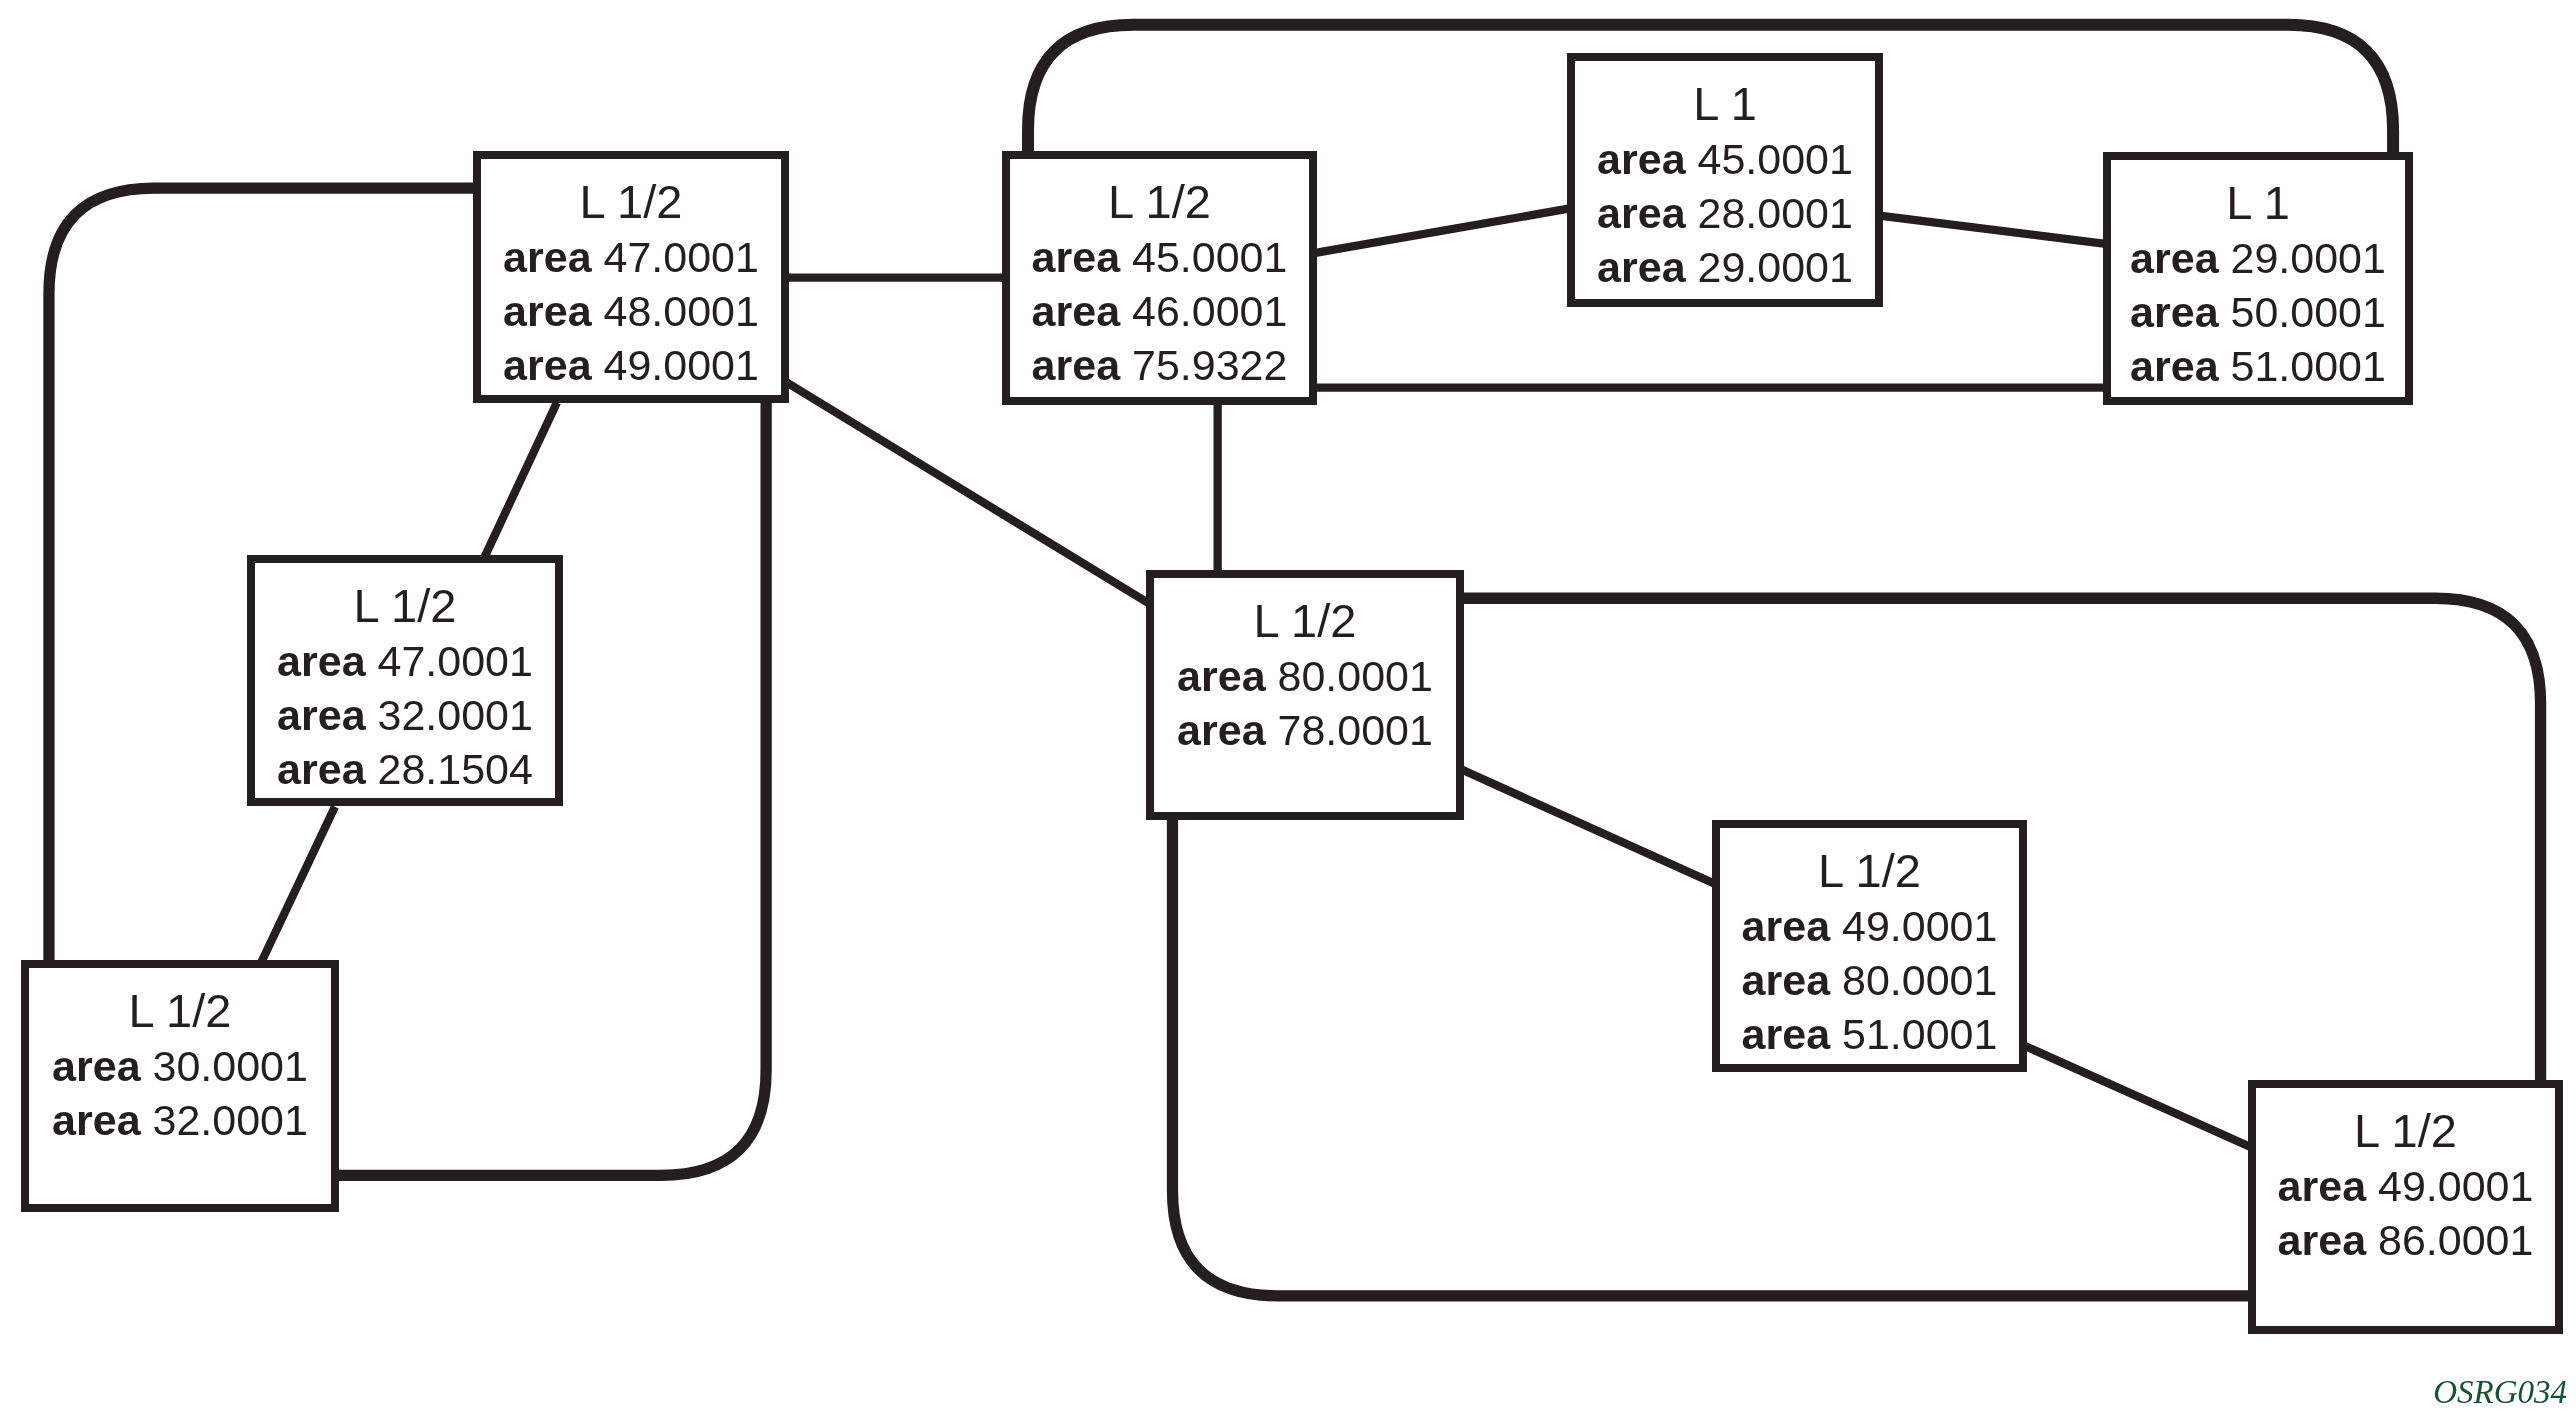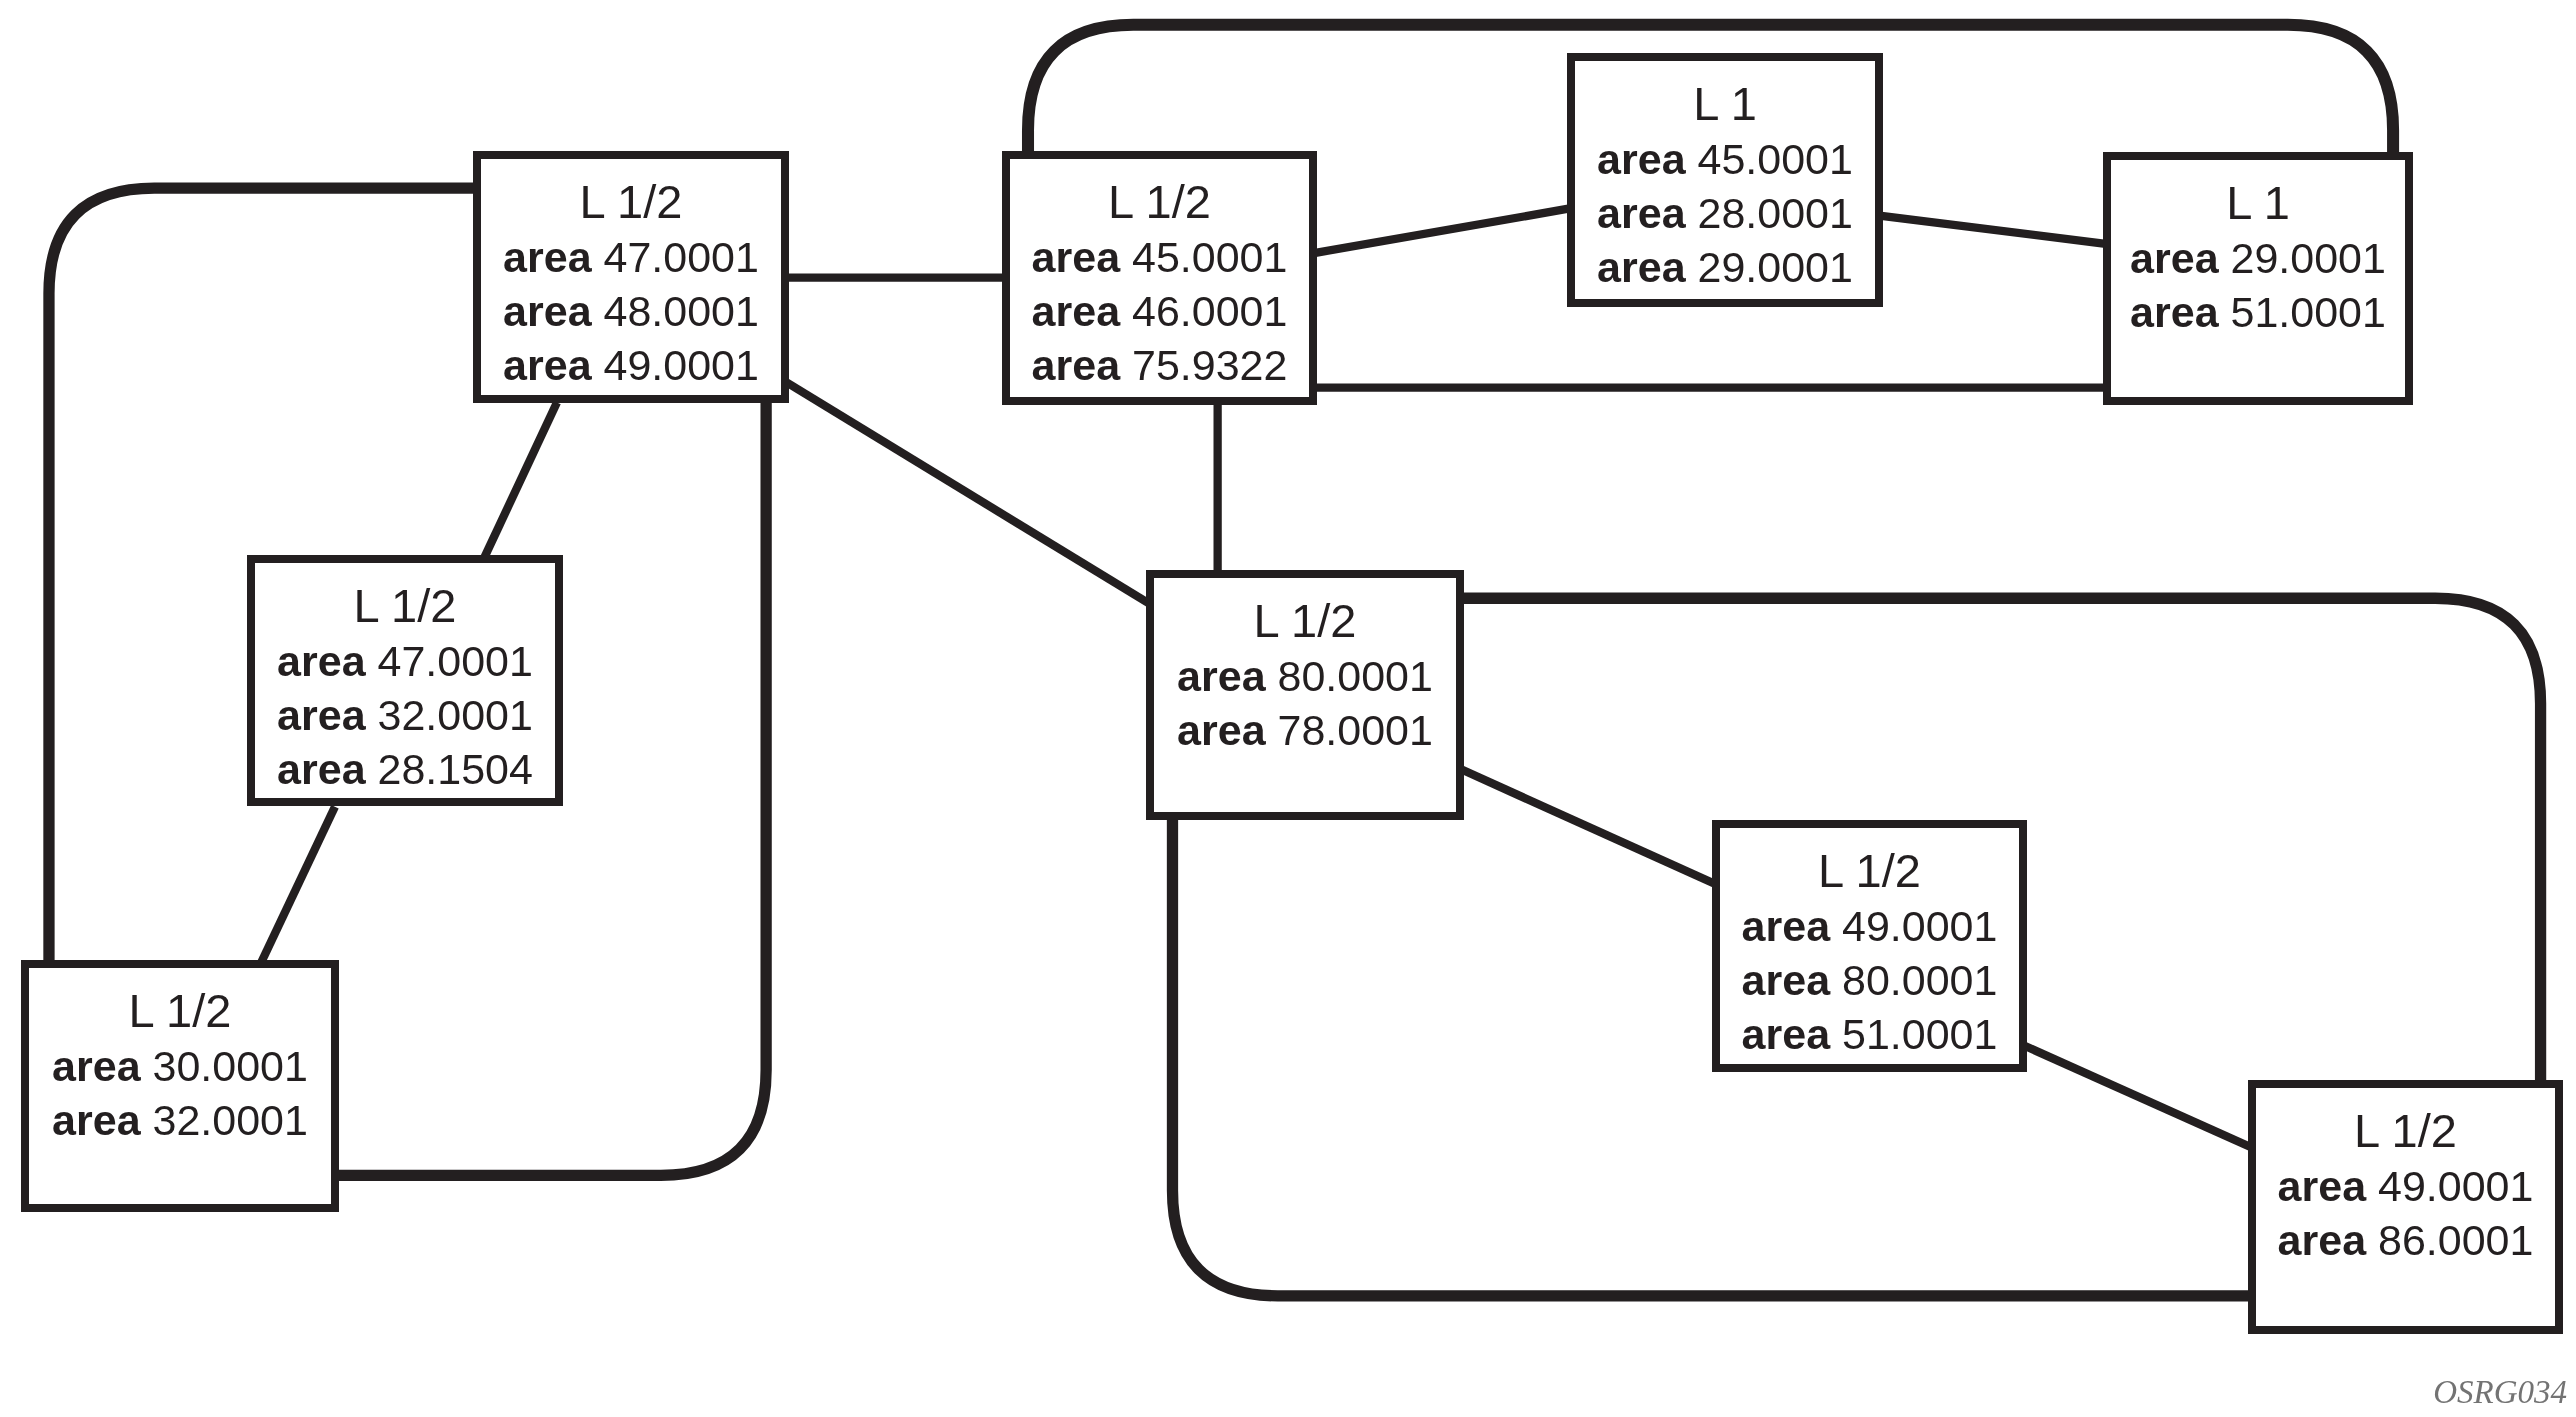--- a/index.html
+++ b/index.html
@@ -54,21 +54,21 @@
   #node-g { left: 1146px; top: 570px;  width: 318px; height: 250px; }
   #node-h { left: 1712px; top: 820px; width: 315px; height: 252px; }
   #node-i { left: 2248px; top: 1080px; width: 315px; height: 254px; }
   .footer-code {
     position: absolute;
     right: 9px;
     bottom: 6px;
     font-family: "Liberation Serif", serif;
     font-style: italic;
     font-size: 33px;
-    color: #737373;
+    color: #14532d;
   }
 </style>
 </head>
 <body>
 
 <div class="canvas">
 
   <svg class="links" viewBox="0 0 3423 1883" aria-hidden="true">
 
     <path class="thick" d="M 633 250 H 205 Q 65 250 65 390 V 1280"></path>
@@ -106,20 +106,21 @@
   <div class="node" id="node-c">
     <div class="node-title">L 1</div>
     <div class="node-area"><b>area</b> <span>45.0001</span></div>
     <div class="node-area"><b>area</b> <span>28.0001</span></div>
     <div class="node-area"><b>area</b> <span>29.0001</span></div>
   </div>
 
   <div class="node" id="node-d">
     <div class="node-title">L 1</div>
     <div class="node-area"><b>area</b> <span>29.0001</span></div>
+    <div class="node-area"><b>area</b> <span>50.0001</span></div>
     <div class="node-area"><b>area</b> <span>51.0001</span></div>
   </div>
 
   <div class="node" id="node-e">
     <div class="node-title">L 1/2</div>
     <div class="node-area"><b>area</b> <span>47.0001</span></div>
     <div class="node-area"><b>area</b> <span>32.0001</span></div>
     <div class="node-area"><b>area</b> <span>28.1504</span></div>
   </div>
 

